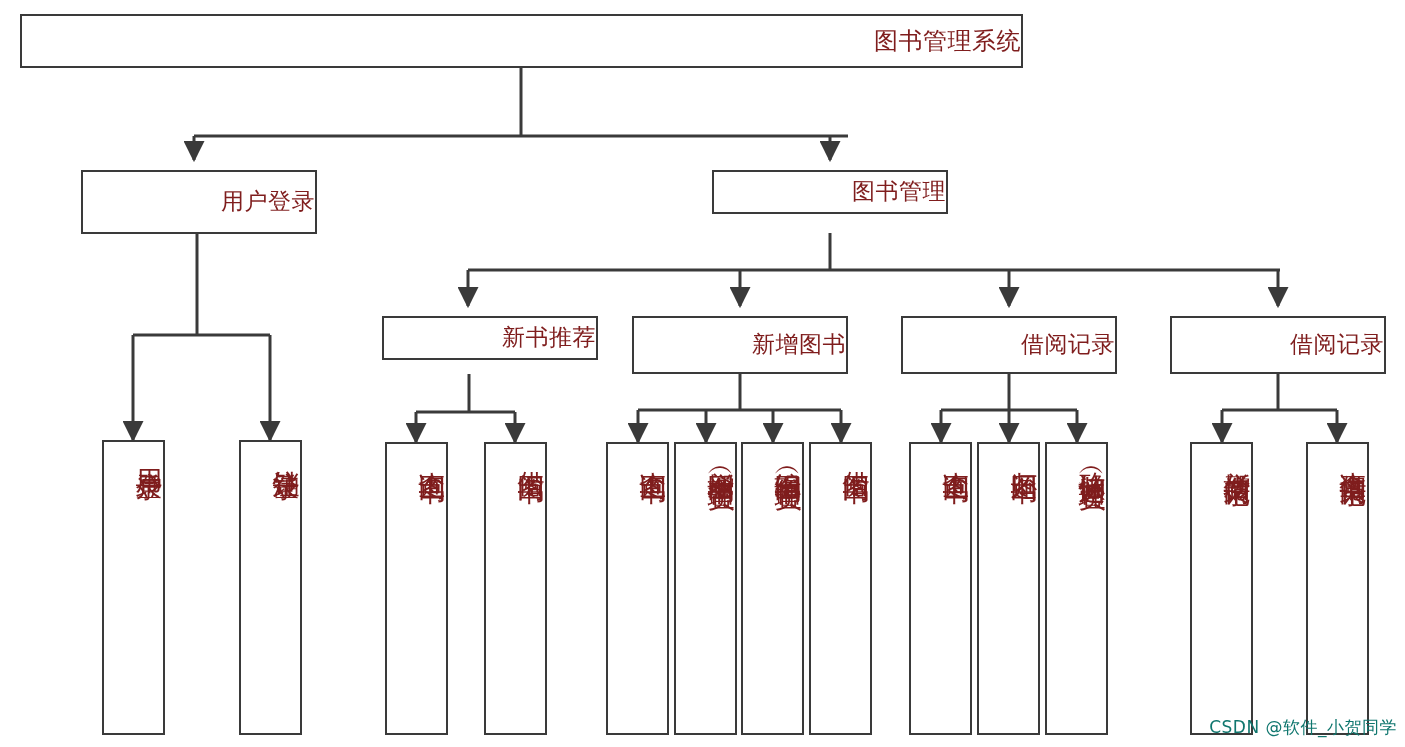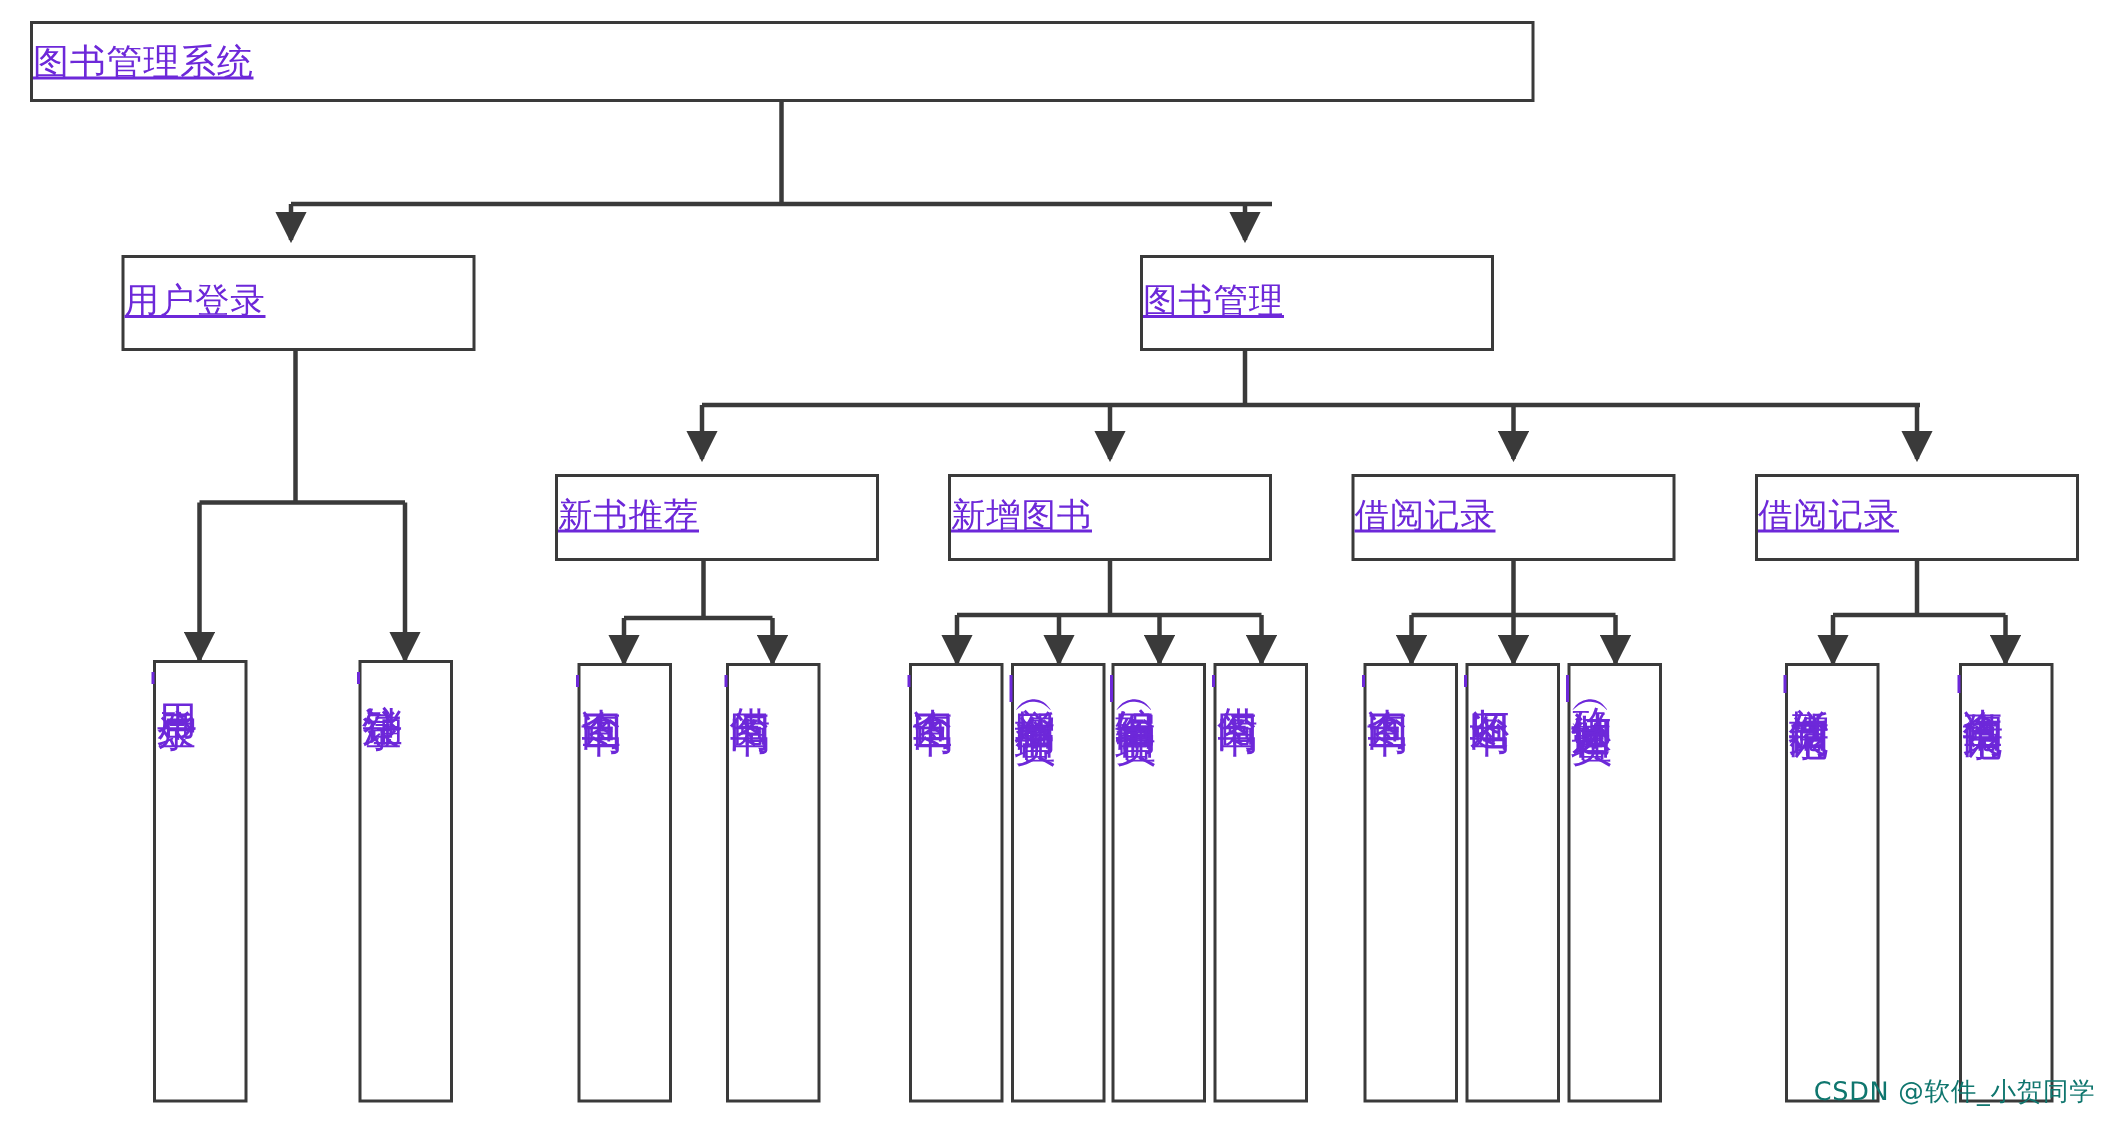--- a/index.html
+++ b/index.html
@@ -25,23 +25,22 @@
     height: 747px;
     pointer-events: none;
   }
   .node {
     position: absolute;
     box-sizing: border-box;
     background: #ffffff;
     border: 2.5px solid #3a3a3a;
     display: flex;
     align-items: center;
-    justify-content: flex-start;
-    color: #6d28d9;
-    text-decoration: underline;
+    justify-content: flex-end;
+    color: #7f1d1d;
   }
   .node .lbl {
     display: block;
     text-align: center;
     line-height: 1.18;
     letter-spacing: 0.5px;
   }
   
   .node.h .lbl {
     font-size: 23px;
@@ -129,25 +128,25 @@
     </g>
   </svg>
 
   <div class="node h" id="node-root" style="left:20px; top:14px; width:1003px; height:54px;">
     <span class="lbl">图书管理系统</span>
   </div>
 
   <div class="node h" style="left:81px; top:170px; width:236px; height:64px;">
     <span class="lbl">用户登录</span>
   </div>
-  <div class="node h" style="left:712px; top:170px; width:236px; height:64px;margin-left:48px;">
+  <div class="node h" style="left:712px; top:170px; width:236px; height:44px;">
     <span class="lbl">图书管理</span>
   </div>
 
-  <div class="node h" style="left:370px; top:316px; width:216px; height:58px;">
+  <div class="node h" style="left:382px; top:316px; width:216px; height:44px;">
     <span class="lbl">新书推荐</span>
   </div>
   <div class="node h" style="left:632px; top:316px; width:216px; height:58px;">
     <span class="lbl">新增图书</span>
   </div>
   <div class="node h" style="left:901px; top:316px; width:216px; height:58px;">
     <span class="lbl">借阅记录</span>
   </div>
   <div class="node h" style="left:1170px; top:316px; width:216px; height:58px;">
     <span class="lbl">借阅记录</span>

